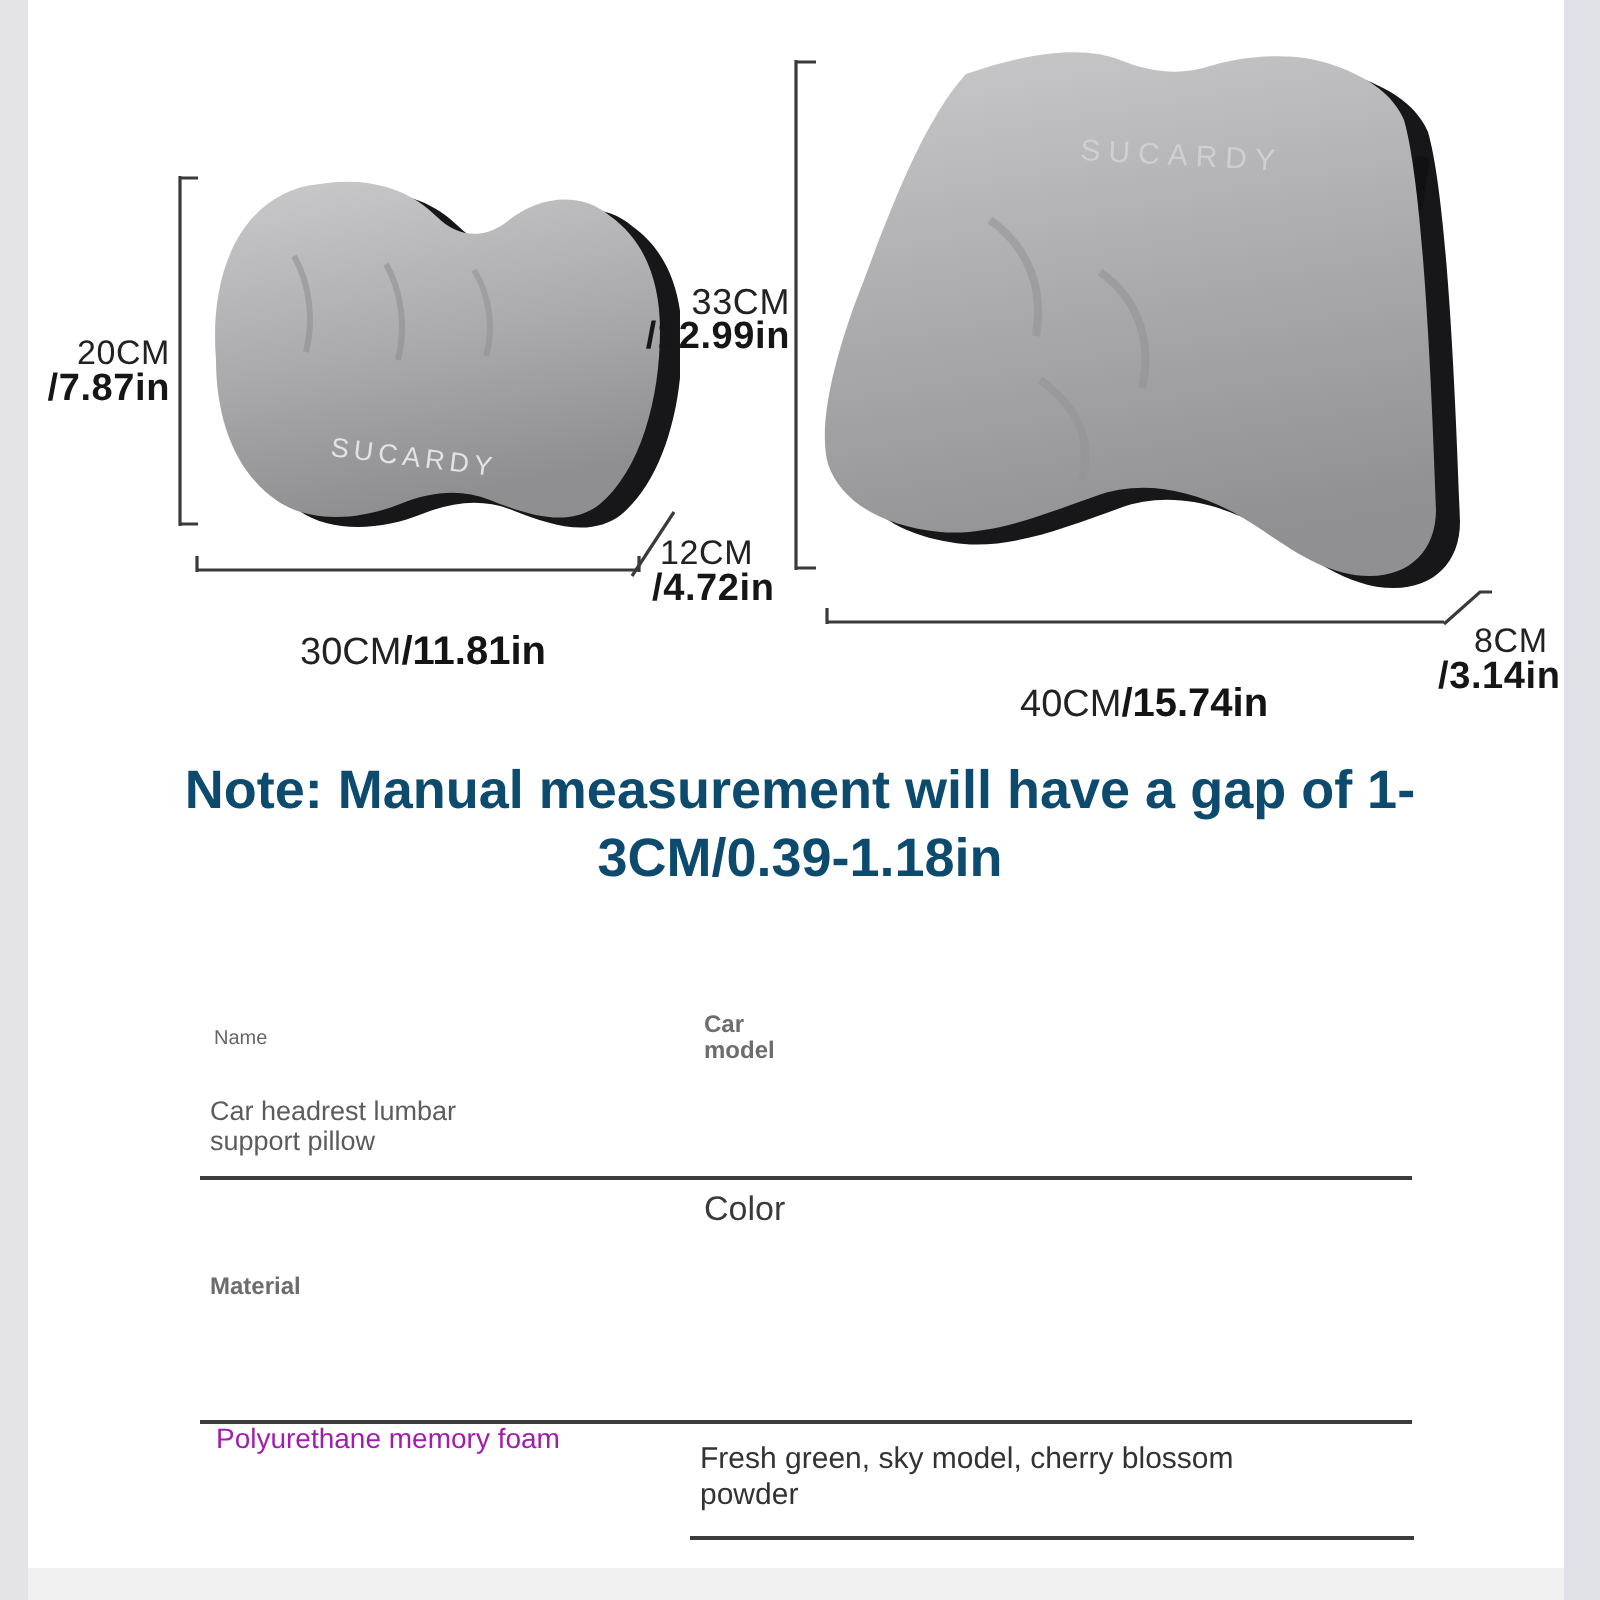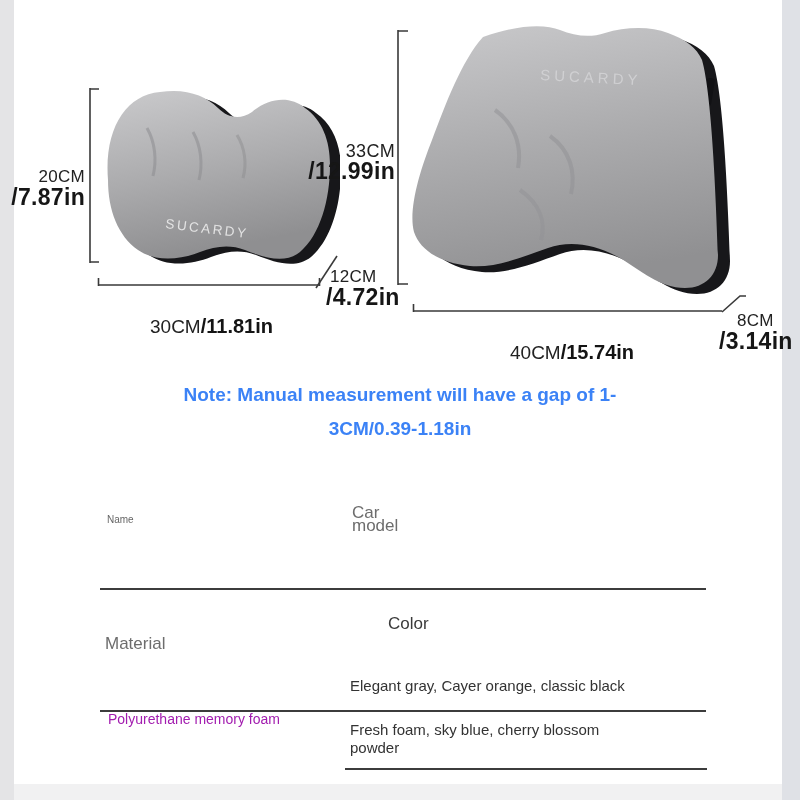--- a/index.html
+++ b/index.html
@@ -11,32 +11,32 @@
   .edge-strip { position:absolute; top:0; height:800px; }
   .edge-left  { left:0; width:14px; background:#e4e4e6; }
   .edge-right { left:782px; width:18px; background:#dfe1e6; }
   .bottom-band { position:absolute; left:14px; top:784px; width:768px; height:16px; background:#f1f1f2; }
 
   .abs { position:absolute; }
   svg  { display:block; }
 
   
   .dim  { position:absolute; color:#222; font-size:17px; letter-spacing:.3px; white-space:nowrap; }
-  .dim.bold { font-weight:700; font-size:23px; color:#161616; }
+  .dim.bold { font-weight:700; font-size:19px; color:#161616; }
   .dim-row { position:absolute; display:flex; justify-content:flex-start; align-items:baseline; white-space:nowrap; }
   .dim-row .cm { font-size:19px; color:#222; }
   .dim-row .in { font-size:20px; font-weight:700; color:#141414;margin-top:24px; }
   .ra { text-align:right; }
 
   
   .note { position:absolute; left:40px; top:378px; width:720px; text-align:center;
-          font-weight:700; color:#3b82f6; font-size:19px; line-height:34px; }
+          font-weight:700; color:#0c4a6e; font-size:27px; line-height:34px; }
 
   
-  .lbl-sm  { position:absolute; color:#6d6d6d; font-size:17px; line-height:13px; }
+  .lbl-sm  { position:absolute; color:#6d6d6d; font-size:12px; line-height:13px;font-weight:bold; }
   .lbl-md  { position:absolute; color:#666; font-size:10px; line-height:14px; }
   .val-sm  { position:absolute; color:#5c5c5c; font-size:13.5px; line-height:15px; }
   .val-md  { position:absolute; color:#a21caf; font-size:14px; line-height:16px;margin-top:44px; }
   .val-lg  { position:absolute; color:#3a3a3a; font-size:17px; line-height:18px; }
   .val-txt { position:absolute; color:#333; font-size:15px; line-height:18px; }
   .sep { position:absolute; height:1.6px; background:#3c3c3c; }
 </style>
 </head>
 <body>
 
@@ -114,24 +114,24 @@
   <div class="dim" style="left:737px; top:311px;">8CM</div>
   <div class="dim bold" style="left:719px; top:328px;">/3.14in</div>
 
   <div class="note">
     <div>Note: Manual measurement will have a gap of 1-</div>
     <div>3CM/0.39-1.18in</div>
   </div>
 
   <div class="lbl-md" style="left:107px; top:513px;">Name</div>
   <div class="lbl-sm" style="left:352px; top:506px; width:46px;">Car model</div>
+  <div class="val-sm" style="left:105px; top:548px; width:160px;">Car headrest lumbar support pillow</div>
   <div class="sep" style="left:100px; top:588px; width:606px;"></div>
 
   <div class="lbl-sm" style="left:105px; top:637px;">Material</div>
-  <div class="val-lg" style="left:352px; top:615px;margin-left:36px;">Color</div>
+  <div class="val-lg" style="left:352px; top:596px;">Color</div>
   <div class="val-md" style="left:108px; top:667px; width:180px;">Polyurethane memory foam</div>
-  <div class="val-txt" style="left:350px; top:677px; width:340px;">Elegant gray, Cayer orange, classic black</div>
   <div class="sep" style="left:100px; top:710px; width:606px;"></div>
 
-  <div class="val-txt" style="left:350px; top:721px; width:280px;">Fresh foam, sky blue, cherry blossom powder</div>
+  <div class="val-txt" style="left:350px; top:721px; width:280px;">Fresh green, sky model, cherry blossom powder</div>
   <div class="sep" style="left:345px; top:768px; width:362px;"></div>
 
 </div>
 
 </body></html>

